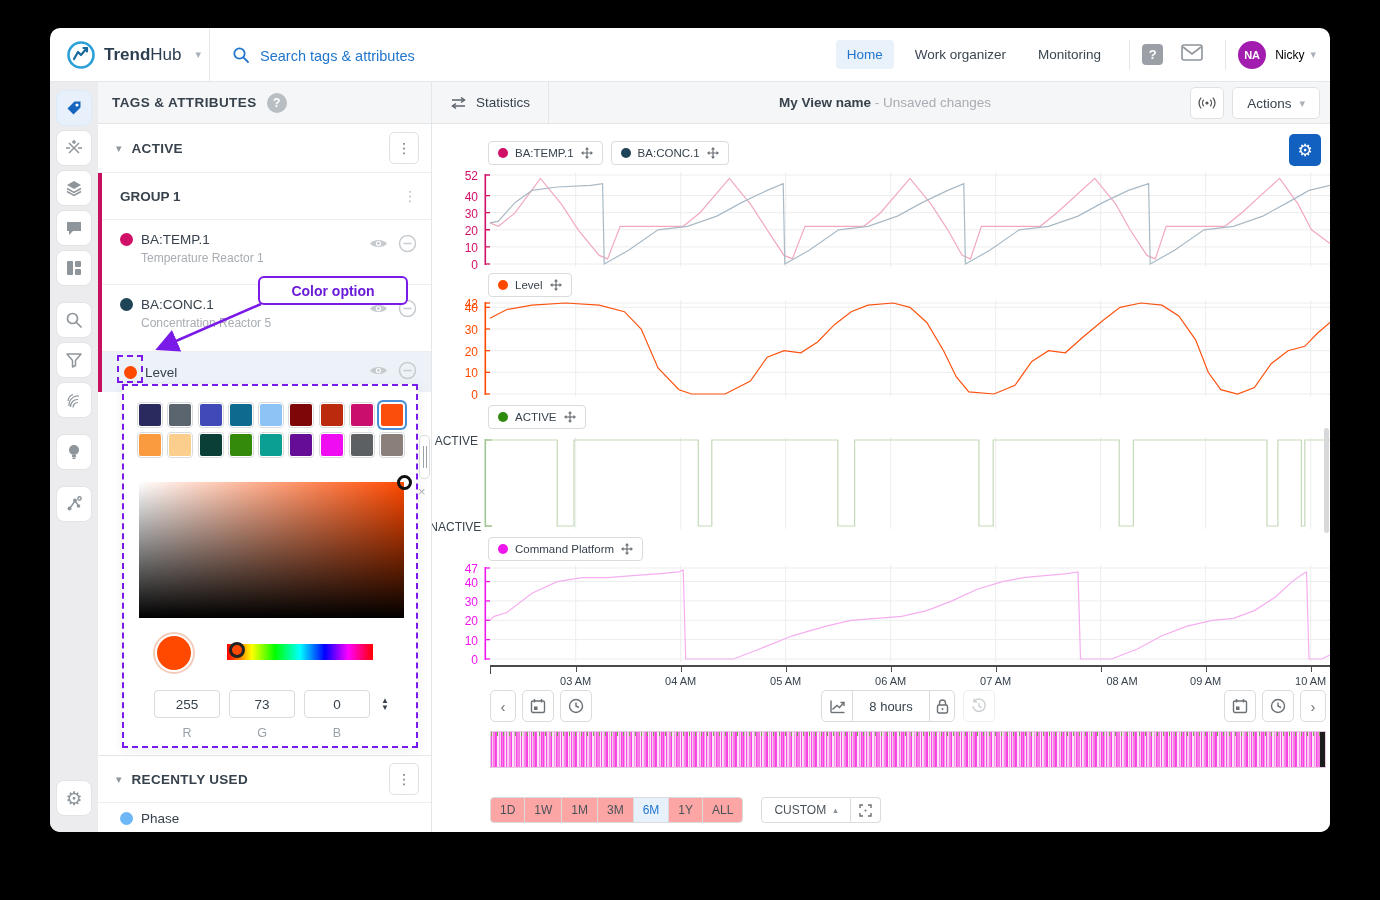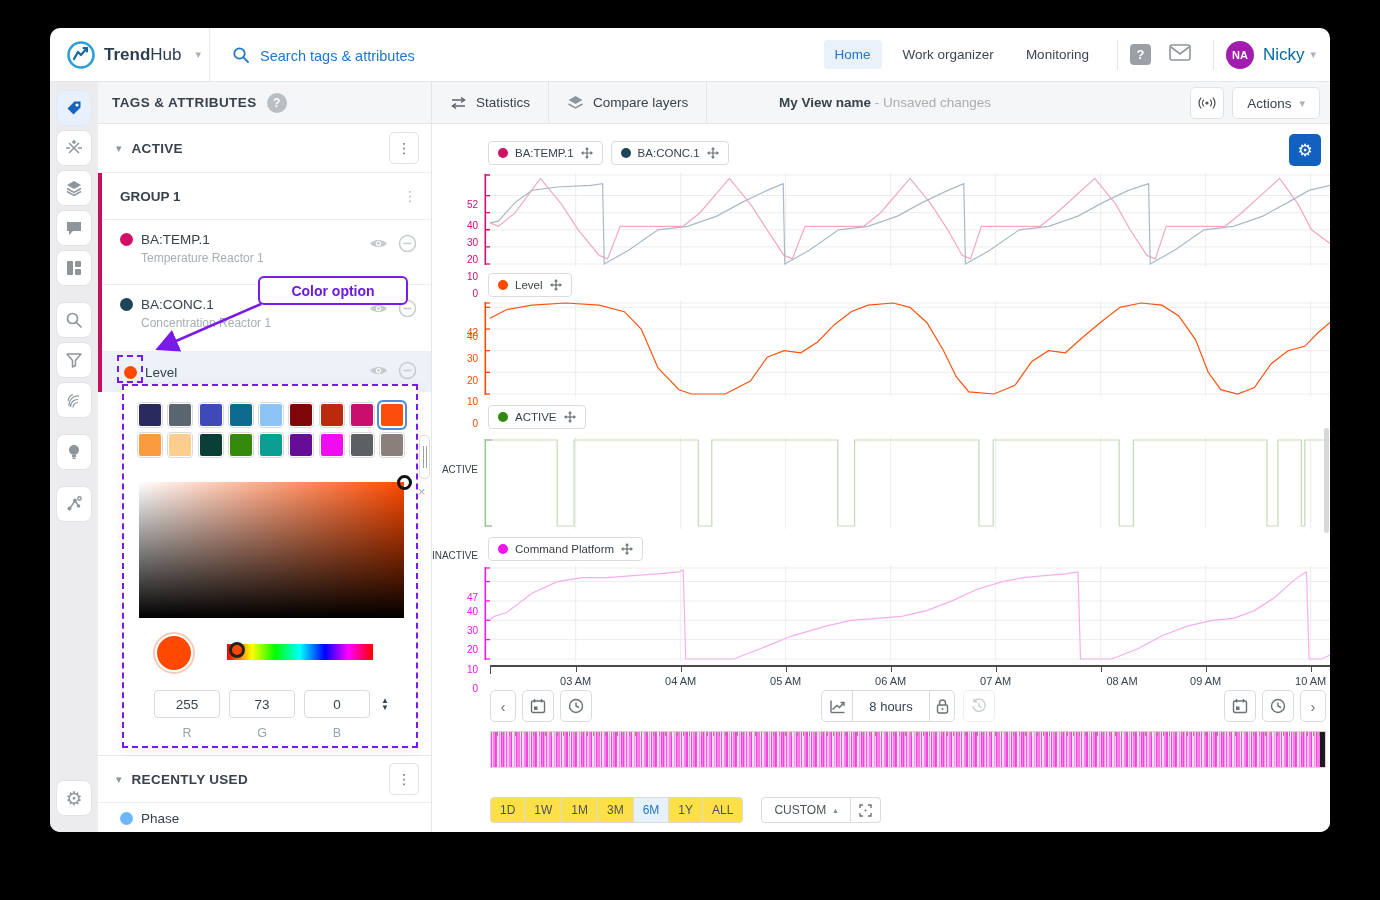--- a/index.html
+++ b/index.html
@@ -15,21 +15,21 @@
   .search-wrap { display:flex; align-items:flex-end; padding-left:22px; flex:0 0 auto; }
   .search-input { border:none; outline:none; font-size:14.5px; color:#2276cc; width:240px; margin-left:10px; font-family:"Liberation Sans",sans-serif; }
   .search-input::placeholder { color:#2276cc; opacity:1; }
   .topnav { margin-left:auto; display:flex; align-items:center; height:100%; padding-right:14px; }
   .nav-item { font-size:13.5px; color:#3c4650; padding:7px 11px; margin:0 5px; border-radius:4px; cursor:pointer; }
   .nav-item.active { color:#2276cc; background:#e9f1fb; }
   .tb-divider { width:1px; height:30px; background:#e3e5e7; margin:0 12px; }
   .help-badge { width:21px; height:21px; background:#9aa0a6; border-radius:4px; color:#fff; font-size:13px; font-weight:bold; display:flex; align-items:center; justify-content:center; }
   .mail-icon { margin:0 10px 0 18px; }
   .avatar { width:28px; height:28px; border-radius:50%; color:#fff; font-size:11px; font-weight:bold; display:flex; align-items:center; justify-content:center; }
-  .user-name { font-size:17px; color:#0369a1; margin:0 6px 0 9px; }
+  .user-name { font-size:12px; color:#000000; margin:0 6px 0 9px; }
   .user-caret { color:#aab0b5; font-size:11px; }
 
   
   .app-body { display:flex; height:750px; }
   .rail { width:48px; background:#ececee; padding:8px 0 0 6px; position:relative; flex:0 0 48px; }
   .rail-btn { width:36px; height:36px; background:#fff; border:1px solid #e2e3e5; border-radius:8px; display:flex; align-items:center; justify-content:center; margin-bottom:4px; cursor:pointer; }
   .rail-btn.active { background:#e7f0fb; border-color:#dcebfa; }
   .rail-gap { height:12px; }
   .rail-settings { position:absolute; bottom:12px; left:6px; }
   .gear-glyph { font-size:19px; color:#8e959b; line-height:1; }
@@ -101,21 +101,21 @@
   .live-btn { width:34px; }
   .actions-btn { padding:0 14px; font-size:13.5px; color:#37424d; gap:8px; }
   .gear-btn { position:absolute; right:9px; top:52px; width:32px; height:32px; background:#1260bf; border-radius:5px; display:flex; align-items:center; justify-content:center; cursor:pointer; }
   .gear-btn span { color:#fff; font-size:17px; line-height:1; }
 
   .legend-row { position:absolute; left:56px; display:flex; gap:8px; height:24px; }
   .chip { display:flex; align-items:center; gap:7px; background:#fff; border:1px solid #d9dbdd; border-radius:4px; padding:0 9px; font-size:11.5px; color:#37424d; cursor:pointer; }
   .chip-dot { width:10px; height:10px; border-radius:50%; }
   .plot-wrap { position:absolute; left:0; width:898px; }
   .gutter { position:absolute; left:0; top:0; bottom:0; width:50px; }
-  .ytick { position:absolute; right:0; font-size:10px; text-align:right;margin-top:30px; }
+  .ytick { position:absolute; right:0; font-size:12px; text-align:right; }
   svg.plot { position:absolute; left:52px; top:0; }
 
   .time-axis { position:absolute; left:52px; width:846px; height:30px; }
   .ta-line { position:absolute; left:6px; right:0; top:0; height:2px; background:#4a4a4a; }
   .ta-tick { position:absolute; top:2px; width:1px; height:5px; background:#4a4a4a; }
   .ta-label { position:absolute; top:10px; width:50px; margin-left:-25px; text-align:center; font-size:11px; color:#37424d; }
 
   .ctl-row { position:absolute; left:58px; right:4px; height:32px; }
   .ctl { width:32px; height:32px; border:1px solid #d9dbdd; border-radius:5px; background:#fff; display:flex; align-items:center; justify-content:center; cursor:pointer; }
   .ctl.narrow { width:26px; }
@@ -136,21 +136,21 @@
         repeating-linear-gradient(90deg, #fdc9f4 0 2px, #f97fe6 2px 4px, #fa3fe0 4px 5px, #fde4fa 5px 8px); cursor:grab; }
   .overview-green { position:absolute; top:0; left:0; right:0; height:4px;
       background:repeating-linear-gradient(90deg, #79ab4d 0 1px, transparent 1px 6px); }
   .ov-handle { position:absolute; right:0; top:0; width:5px; height:100%; background:#1c1c1c; cursor:ew-resize; }
   .month-axis { position:absolute; left:58px; width:836px; height:26px; }
   .ma-line { position:absolute; left:0; right:0; top:0; height:2px; background:#8a8f94; }
   .ma-tick { position:absolute; top:2px; width:1px; height:5px; background:#8a8f94; }
   .ma-label { position:absolute; top:8px; width:60px; margin-left:-30px; text-align:center; font-size:11px; color:#37424d; }
 
   .range-row { position:absolute; left:58px; display:flex; align-items:center; }
-  .rbtn { height:26px; padding:0 9px; border:1px solid #d9dbdd; margin-left:-1px; background:#fde047; font-size:12px; color:#4a5258; display:flex; align-items:center; cursor:pointer; }
+  .rbtn { height:26px; padding:0 9px; border:1px solid #d9dbdd; margin-left:-1px; background:#fca5a5; font-size:12px; color:#4a5258; display:flex; align-items:center; cursor:pointer; }
   .rbtn:first-child { margin-left:0; border-radius:4px 0 0 4px; }
   .rbtn.last { border-radius:0 4px 4px 0; }
   .rbtn.active { background:#e7f1fc; color:#2276cc; }
   .custom-group { display:flex; margin-left:18px; }
   .custom-btn { height:26px; padding:0 12px; border:1px solid #d9dbdd; border-radius:4px 0 0 4px; background:#fff; font-size:12px; color:#4a5258; display:flex; align-items:center; gap:7px; cursor:pointer; }
   .expand-btn { width:30px; height:26px; border:1px solid #d9dbdd; border-left:none; border-radius:0 4px 4px 0; background:#fff; display:flex; align-items:center; justify-content:center; cursor:pointer; }
   .main-thumb { position:absolute; right:1px; top:346px; width:5px; height:105px; background:#d6d8da; border-radius:3px; }
   .eye-svg, .minus-svg { display:block; }
 </style>
 </head>
@@ -312,21 +312,21 @@
               <line x1="5.5" y1="9.5" x2="13.5" y2="9.5" stroke="#c6cbcf" stroke-width="1.5"></line>
             </svg>
         </div>
       </div>
 
       <div class="tag-row" style="height:67px">
         <div class="tag-line">
           <span class="tag-dot" id="dot-conc" style="background: rgb(30, 69, 87);"></span>
           <span class="tag-name">BA:CONC.1</span>
         </div>
-        <div class="tag-desc">Concentration Reactor 1</div>
+        <div class="tag-desc">Concentration Reactor 5</div>
         <div class="row-icons">
           <svg class="eye-svg" width="19" height="13" viewBox="0 0 19 13">
               <path d="M1 6.5 C4 1.8 15 1.8 18 6.5 C15 11.2 4 11.2 1 6.5 Z" fill="#c6cbcf"></path>
               <circle cx="9.5" cy="6.5" r="2.6" fill="#fff"></circle>
               <circle cx="9.5" cy="6.5" r="1.4" fill="#c6cbcf"></circle>
             </svg>
           <svg class="minus-svg" width="19" height="19" viewBox="0 0 19 19">
               <circle cx="9.5" cy="9.5" r="8" fill="none" stroke="#c6cbcf" stroke-width="1.5"></circle>
               <line x1="5.5" y1="9.5" x2="13.5" y2="9.5" stroke="#c6cbcf" stroke-width="1.5"></line>
             </svg>
@@ -469,27 +469,20 @@
     <div class="main">
       <div class="view-header">
         <div class="vh-tab">
           <svg width="17" height="14" viewBox="0 0 17 14" stroke="#5a6268" fill="none" stroke-width="1.5">
             <line x1="2" y1="4" x2="14" y2="4"></line>
               <polyline points="11,1.5 14.5,4 11,6.5"></polyline>
             <line x1="15" y1="10" x2="3" y2="10"></line>
               <polyline points="6,7.5 2.5,10 6,12.5"></polyline>
           </svg>
           <span>Statistics</span>
-        </div>
-        <div class="vh-tab">
-          <svg width="17" height="15" viewBox="0 0 17 15">
-            <path d="M8.5 1 L15.5 5 L8.5 9 L1.5 5 Z" fill="#8e959b"></path>
-            <path d="M1.5 9 L8.5 13 L15.5 9" fill="none" stroke="#8e959b" stroke-width="1.5"></path>
-          </svg>
-          <span>Compare layers</span>
         </div>
         <div class="vh-title">
           <b>My View name</b>&nbsp;<span class="vh-status">- Unsaved changes</span>
         </div>
         <div class="vh-right">
           <div class="hdr-btn live-btn">
             <svg width="20" height="14" viewBox="0 0 20 14" fill="none" stroke="#555" stroke-width="1.3">
               <circle cx="10" cy="7" r="1.6" fill="#555" stroke="none"></circle>
               <path d="M6.8 3.8 a4.6 4.6 0 0 0 0 6.4"></path>
                 <path d="M13.2 3.8 a4.6 4.6 0 0 1 0 6.4"></path>

